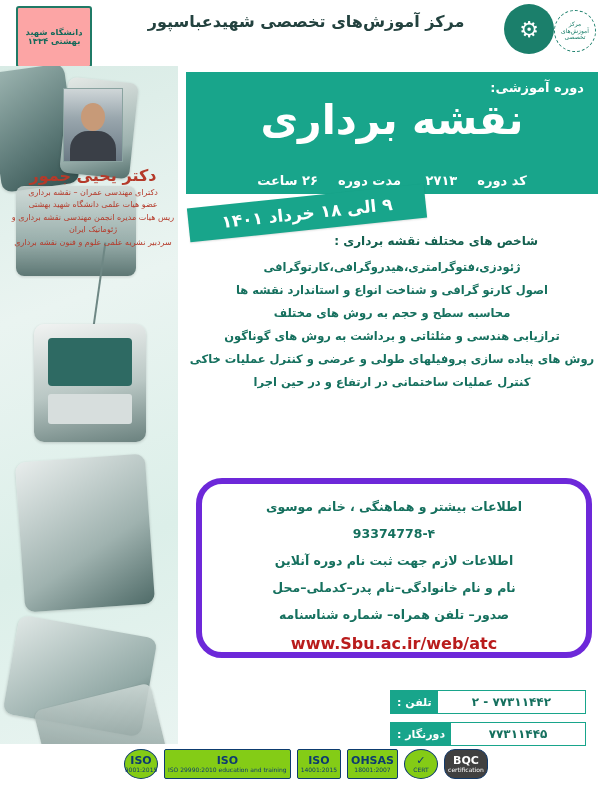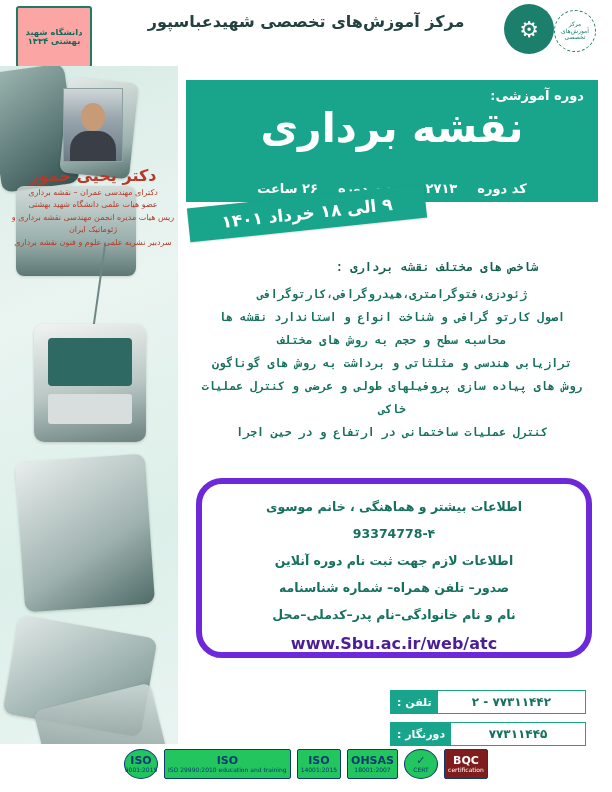--- a/index.html
+++ b/index.html
@@ -129,21 +129,21 @@
     position: absolute;
     left: 96px; top: 176px;
     width: 2px; height: 120px;
     background: #6e8784;
     transform: rotate(8deg);
   }
 
   
   .title-block {
     position: absolute;
-    top: 80px;
+    top: 72px;
     left: 186px;
     width: 412px;
     height: 122px;
     background: #18a58b;
     color: #ffffff;
   }
   .course-kicker {
     position: absolute;
     top: 8px;
     right: 14px;
@@ -232,26 +232,25 @@
     margin-top: 2px;
     color: #b53a2a;
     font-size: 8px;
     line-height: 1.55;
     padding: 0 2px;
   }
 
   
   .topics {
     position: absolute;
-    top: 260px;
+    top: 234px;
     right: 14px;
     width: 412px;
     text-align: center;
     color: #16695a;
-    font-family: Liberation Mono, monospace;
   }
   .topics-heading {
     font-size: 12px;
     font-weight: bold;
     color: #13604f;
     margin-bottom: 8px;
     text-align: right;
     padding-right: 60px;
   }
   .topics-list {
@@ -283,21 +282,21 @@
   .contact-line {
     font-size: 12.5px;
     color: #15705e;
     font-weight: bold;
     line-height: 2.15;
   }
   .contact-url {
     margin-top: 6px;
     font-size: 16px;
     font-weight: bold;
-    color: #4c1d95;
+    color: #b91c1c;
     direction: ltr;
   }
 
   
   .phone-strip {
     position: absolute;
     left: 390px;
     width: 196px;
     height: 24px;
     border: 1.5px solid #18a58b;
@@ -344,28 +343,28 @@
     height: 30px;
     min-width: 44px;
     border: 1px solid #0d3b6f;
     border-radius: 2px;
     display: flex;
     flex-direction: column;
     align-items: center;
     justify-content: center;
     font-size: 6px;
     color: #0d3b6f;
-    background: #22c55e;
+    background: #84cc16;
     padding: 1px 3px;
     box-sizing: border-box;
     line-height: 1.05;
     text-align: center;
   }
   .cert .big { font-size: 11px; font-weight: bold; }
-  .cert.dark { background: #7f1d1d; color: #ffffff; border-color: #123a6b; }
+  .cert.dark { background: #404040; color: #ffffff; border-color: #123a6b; border-radius: 11px; }
   .cert.round { border-radius: 50%; width: 34px; min-width: 34px; }
 </style>
 </head>
 <body>
 
 <div class="poster">
 
   <div class="header">
     <div class="logo-left">
       <div class="inner-text">دانشگاه شهید بهشتی ۱۳۳۴</div>
@@ -425,22 +424,22 @@
       <li>ترازیابی هندسی و مثلثاتی و برداشت به روش های گوناگون</li>
       <li>روش های پیاده سازی پروفیلهای طولی و عرضی و کنترل عملیات خاکی</li>
       <li>کنترل عملیات ساختمانی در ارتفاع و در حین اجرا</li>
     </ul>
   </div>
 
   <div class="contact-box">
     <div class="contact-line">اطلاعات بیشتر و هماهنگی ، خانم موسوی</div>
     <div class="contact-line">93374778-۴</div>
     <div class="contact-line">اطلاعات لازم جهت ثبت نام دوره آنلاین</div>
+    <div class="contact-line">نام و نام خانوادگی–نام پدر–کدملی–محل</div>
     <div class="contact-line">صدور– تلفن همراه– شماره شناسنامه</div>
-    <div class="contact-line">نام و نام خانوادگی–نام پدر–کدملی–محل</div>
     <div class="contact-url">www.Sbu.ac.ir/web/atc</div>
   </div>
 
   <div class="phone-strip phone-1">
     <div class="val">۷۷۳۱۱۴۴۲ - ۲</div>
     <div class="lbl">تلفن :</div>
   </div>
   <div class="phone-strip phone-2">
     <div class="val">۷۷۳۱۱۴۴۵</div>
     <div class="lbl">دورنگار :</div>

